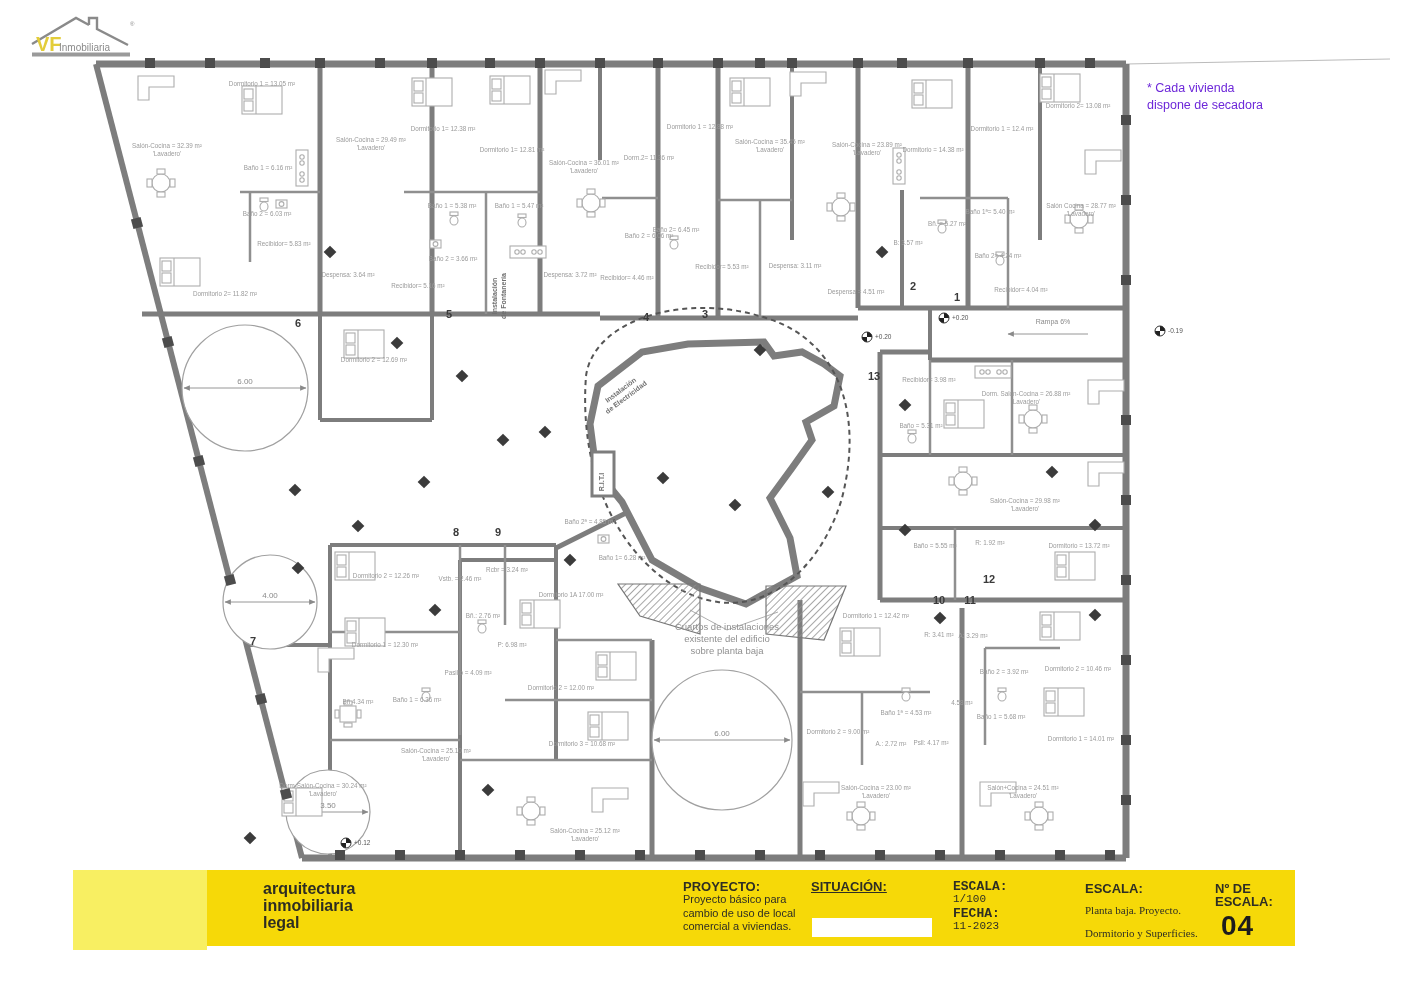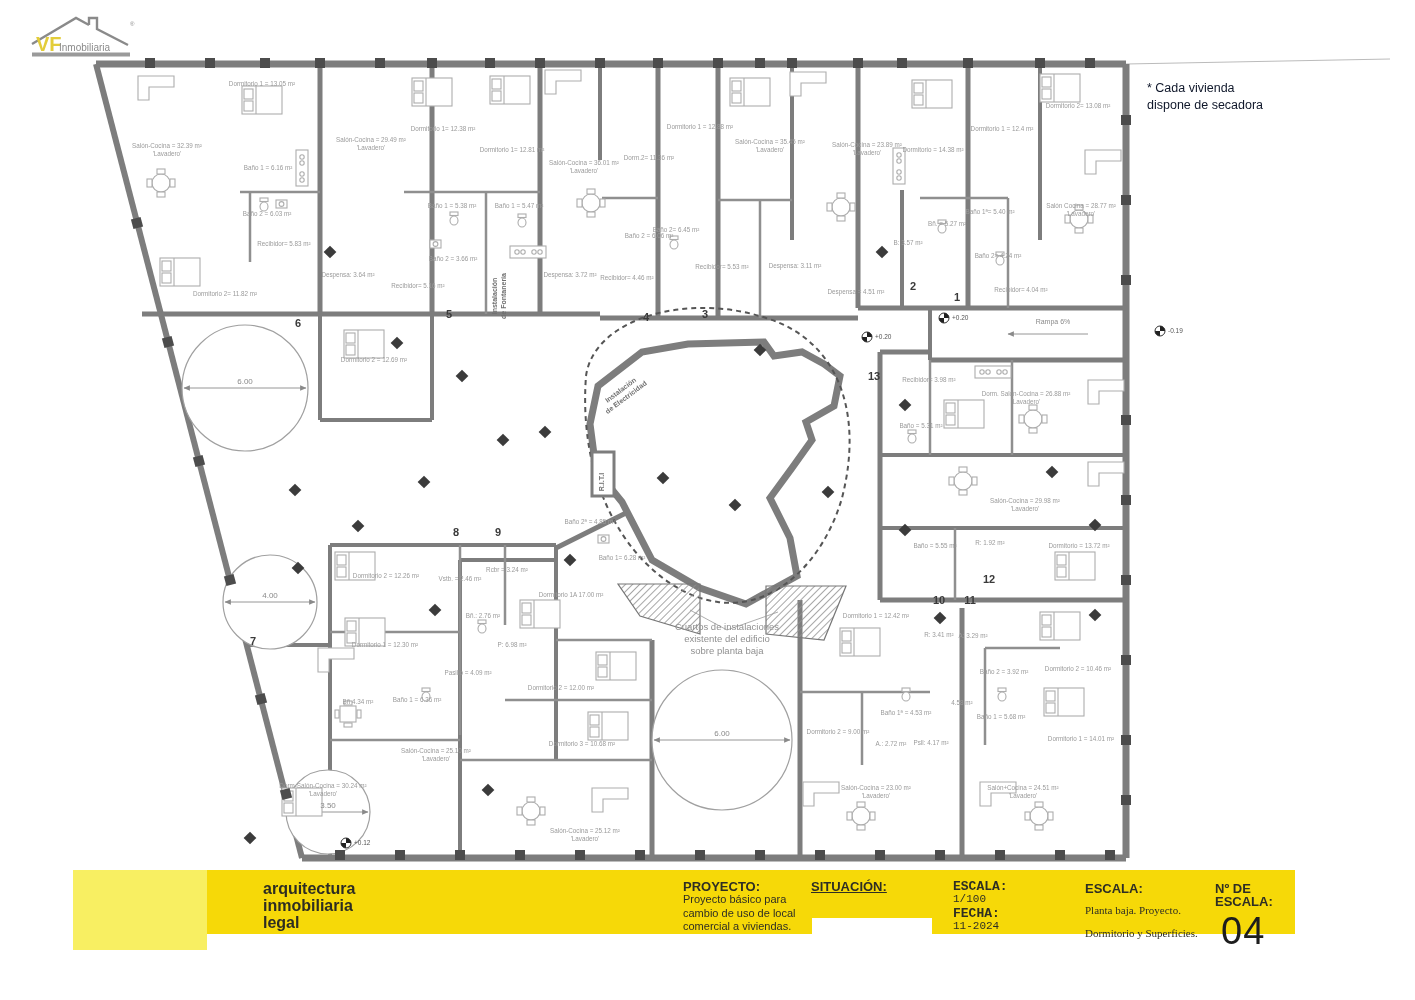--- a/index.html
+++ b/index.html
@@ -19,37 +19,37 @@
   #walls{stroke:#7d7d7d;fill:none;}
   #thinwalls{stroke:#8f8f8f;fill:none;stroke-width:2.5;}
 
   
   #logo{position:absolute;left:30px;top:14px;}
   .logo-vf{font:bold 20px "Liberation Sans", sans-serif;fill:#e3cd3a;}
   .logo-rest{font:10px "Liberation Sans", sans-serif;fill:#8a8a8a;}
   .logo-reg{font:6px "Liberation Sans", sans-serif;fill:#8a8a8a;}
 
   
-  #note{position:absolute;left:1147px;top:80px;color:#0f172a;font-size:12.5px;line-height:17px;}
+  #note{position:absolute;left:1147px;top:80px;color:#6d28d9;font-size:12.5px;line-height:17px;}
 
   
-  #titlebar{position:absolute;left:73px;top:870px;width:1222px;height:64px;background:#f6d908;}
+  #titlebar{position:absolute;left:73px;top:870px;width:1222px;height:76px;background:#f6d908;}
   #tb-light{position:absolute;left:0;top:0;width:134px;height:80px;background:#f8ef62;}
   .tb-abs{position:absolute;color:#2e2e24;}
   #brand{left:190px;top:10px;font-weight:bold;font-size:16px;line-height:17px;color:#2d2d22;}
   .tb-label{font-weight:bold;font-size:13px;line-height:13px;}
   .tb-text{font-size:11px;line-height:13.5px;}
   #proyecto{left:610px;top:10px;}
   #situacion{left:738px;top:10px;text-decoration:underline;}
   #situ-box{position:absolute;left:739px;top:48px;width:120px;height:19px;background:#ffffff;}
   #escala{left:880px;top:10px;font-family:Liberation Mono, monospace;}
   #plano{left:1012px;top:12px;}
   #plano .tb-text{margin-top:9px;font-family:Liberation Serif, serif;}
   #nplano{left:1142px;top:12px;}
-  #num-big{font-size:38px;font-weight:400;color:#1d1d1d;margin-top:2px;margin-left:6px;letter-spacing:1px;}
+  #num-big{font-size:28px;font-weight:700;color:#1d1d1d;margin-top:2px;margin-left:6px;letter-spacing:1px;}
 </style>
 </head>
 <body>
 
 <div id="page">
 
   <svg id="plansvg" width="1415" height="1000" viewBox="0 0 1415 1000">
     <defs>
       <g id="bedD">
           <rect x="0" y="0" width="40" height="28"></rect>
@@ -464,21 +464,21 @@
 
     <div id="situacion" class="tb-abs">
       <div class="tb-label">SITUACIÓN:</div>
     </div>
     <div id="situ-box"></div>
 
     <div id="escala" class="tb-abs">
       <div class="tb-label">ESCALA:</div>
       <div class="tb-text">1/100</div>
       <div class="tb-label">FECHA:</div>
-      <div class="tb-text">11-2024</div>
+      <div class="tb-text">11-2023</div>
     </div>
 
     <div id="plano" class="tb-abs">
       <div class="tb-label">ESCALA:</div>
       <div class="tb-text">Planta baja. Proyecto.</div>
       <div class="tb-text">Dormitorio y Superficies.</div>
     </div>
 
     <div id="nplano" class="tb-abs">
       <div class="tb-label">Nº DE ESCALA:</div>

